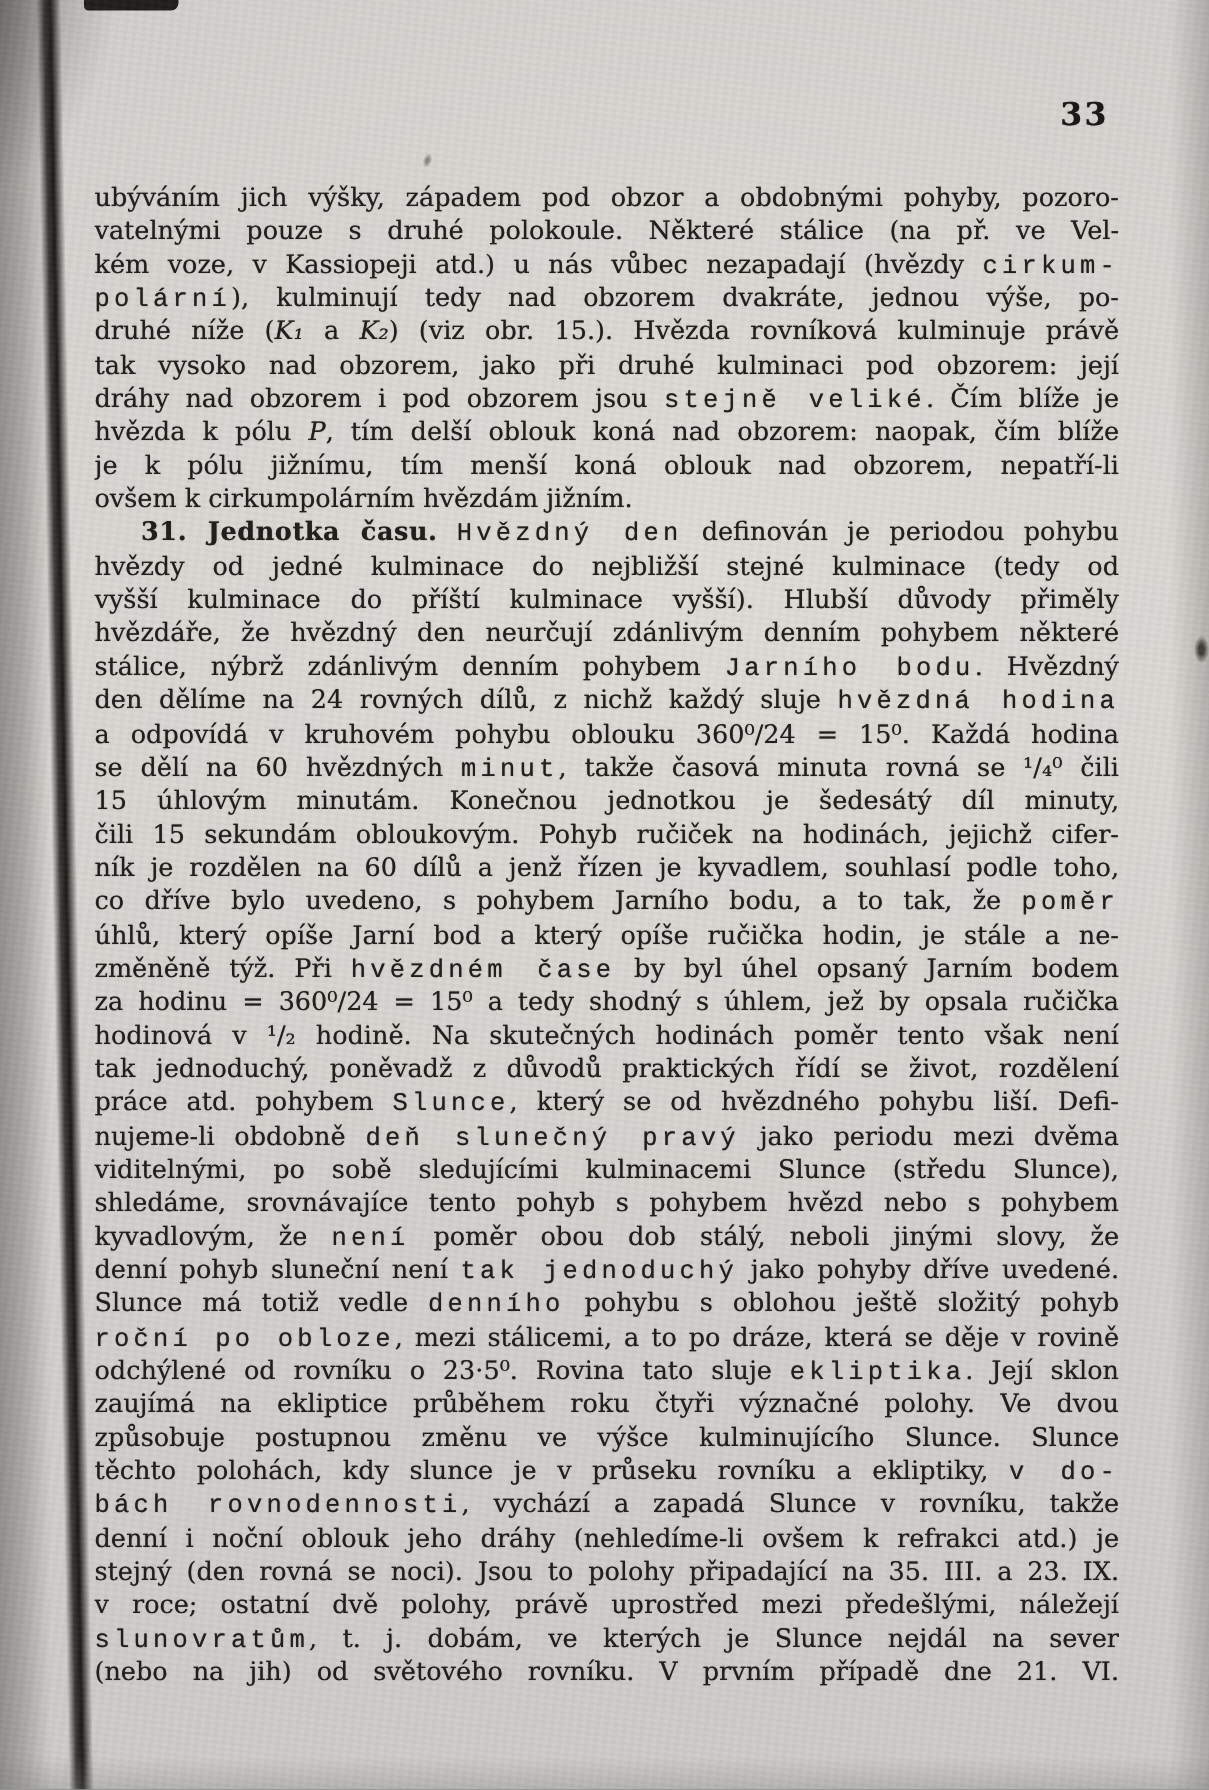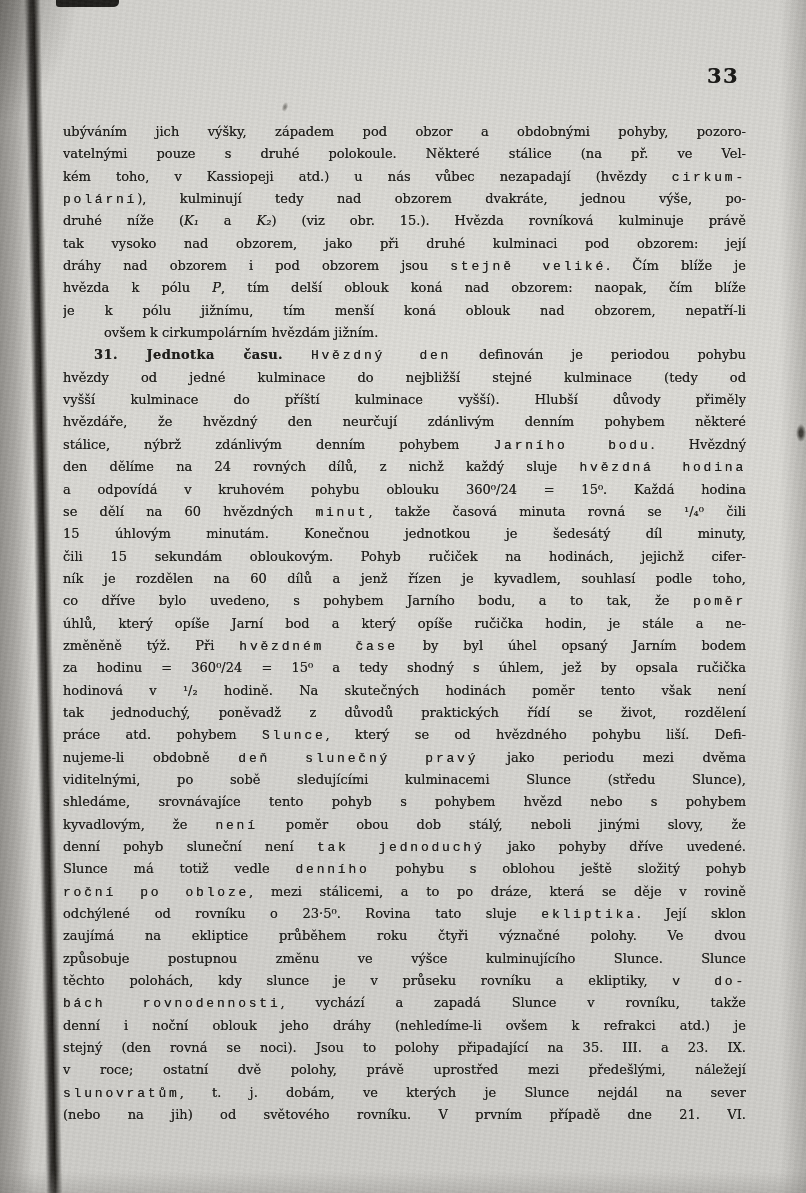--- a/index.html
+++ b/index.html
@@ -50,28 +50,28 @@
     background:radial-gradient(ellipse at center,rgba(70,68,62,.55) 20%,rgba(70,68,62,0) 70%);
     transform:rotate(20deg);
   }
   .page-number{
     position:absolute;left:699px;top:63px;width:48px;text-align:center;
     font-size:21px;font-weight:bold;color:#1b1a18;letter-spacing:1.5px;
     text-shadow:0 0 .6px rgba(27,26,24,.75);
   }
   .text-block{
     position:absolute;left:63px;top:121px;width:683px;
-    font-size:13px;color:#201f1c;
+    font-size:17px;color:#201f1c;
   }
   .line{
     height:22.35px;line-height:22.35px;overflow:hidden;
     text-align:justify;text-align-last:justify;
     text-shadow:0 0 .6px rgba(30,29,26,.72);
   }
-  .line.noj{text-align-last:left;margin-left:41px;}
+  .line.noj{text-align-last:left;}
   .line.ind{text-indent:31px;}
   .sp{letter-spacing:2.8px;font-family:Liberation Mono, monospace;}
   .b{font-weight:bold;letter-spacing:.4px;}
   .i{font-style:italic;}
 </style>
 </head>
 <body>
 
 <div class="scan">
   <div class="gutter"></div>
@@ -81,21 +81,21 @@
   <div class="right-shade"></div>
   <div class="bottom-shade"></div>
   <div class="speck-a"></div>
   <div class="speck-b"></div>
   <div class="grain"></div>
 
   <div class="page-number">33</div>
   <div class="text-block">
       <div class="line"><span>ubýváním jich výšky, západem pod obzor a obdobnými pohyby, pozoro-</span></div>
       <div class="line"><span>vatelnými pouze s druhé polokoule. Některé stálice (na př. ve Vel-</span></div>
-      <div class="line"><span>kém toho, v Kassiopeji atd.) u nás vůbec nezapadají (hvězdy </span><span class="sp">cirkum-</span></div>
+      <div class="line"><span>kém voze, v Kassiopeji atd.) u nás vůbec nezapadají (hvězdy </span><span class="sp">cirkum-</span></div>
       <div class="line"><span class="sp">polární</span><span>), kulminují tedy nad obzorem dvakráte, jednou výše, po-</span></div>
       <div class="line"><span>druhé níže (</span><span class="i">K₁</span><span> a </span><span class="i">K₂</span><span>) (viz obr. 15.). Hvězda rovníková kulminuje právě</span></div>
       <div class="line"><span>tak vysoko nad obzorem, jako při druhé kulminaci pod obzorem: její</span></div>
       <div class="line"><span>dráhy nad obzorem i pod obzorem jsou </span><span class="sp">stejně veliké</span><span>. Čím blíže je</span></div>
       <div class="line"><span>hvězda k pólu </span><span class="i">P</span><span>, tím delší oblouk koná nad obzorem: naopak, čím blíže</span></div>
       <div class="line"><span>je k pólu jižnímu, tím menší koná oblouk nad obzorem, nepatří-li</span></div>
       <div class="line noj"><span>ovšem k cirkumpolárním hvězdám jižním.</span></div>
       <div class="line ind"><span class="b">31. Jednotka času.</span><span> </span><span class="sp">Hvězdný den</span><span> definován je periodou pohybu</span></div>
       <div class="line"><span>hvězdy od jedné kulminace do nejbližší stejné kulminace (tedy od</span></div>
       <div class="line"><span>vyšší kulminace do příští kulminace vyšší). Hlubší důvody přiměly</span></div>

